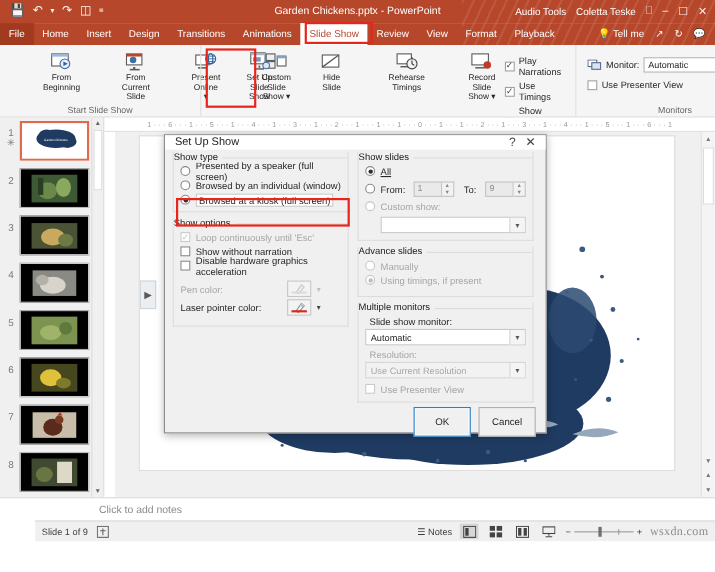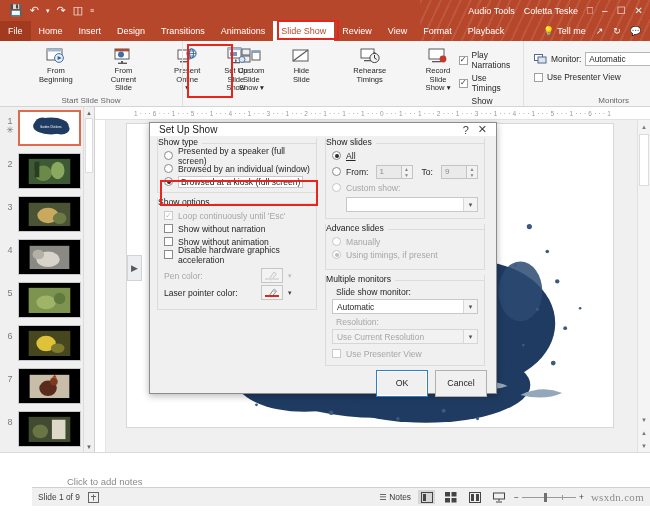--- a/index.html
+++ b/index.html
@@ -166,22 +166,22 @@
   }
   .v-scroll .sb-btn {
     height: 13px; display: flex; align-items: center; justify-content: center;
     font-size: 6px; color: #777;
   }
   .v-thumb { position: absolute; left: 1px; right: 1px; top: 14px; height: 52px; background: #fff; border: 1px solid #dcdcdc; }
   .v-bottom { position: absolute; bottom: 0; left: 0; right: 0; }
 
   
   .notes {
-    height: 35px; background: #fff; border-top: 1px solid #d9d9d9;
-    display: flex; align-items: flex-end; padding-left: 58px;
+    height: 21px; background: #fff; border-top: 1px solid #d9d9d9;
+    display: flex; align-items: center; padding-left: 81px;
     font-size: 9.5px; color: #8a8a8a; position: relative;
   }
   .notes-inner { padding-left: 9px; }
 
   
   .status {
     height: 19px; background: #f0f0f0; border-top: 1px solid #d0d0d0;
     display: flex; align-items: center; font-size: 8.4px; color: #3c3c3c;
     padding: 0 6px; gap: 8px; margin-left: 32px;
   }
@@ -286,20 +286,21 @@
 
 <div class="titlebar">
   <div class="qat">
     <span class="qat-ico">💾</span>
     <span class="qat-ico">↶</span>
     <span class="qat-ico" style="font-size:7px">▾</span>
     <span class="qat-ico">↷</span>
     <span class="qat-ico">◫</span>
     <span class="qat-ico" style="font-size:7px">≡</span>
   </div>
+  <div class="title-center">Garden Chickens.pptx  -  PowerPoint</div>
   <div class="title-right">
     <span>Audio Tools</span>
     <span>Coletta Teske</span>
     <span class="wctl">⎕</span>
     <span class="wctl">–</span>
     <span class="wctl">☐</span>
     <span class="wctl">✕</span>
   </div>
 </div>
 
@@ -736,24 +737,20 @@
         <div class="opt-row dim">
           <span class="dcbox dim">✓</span>
           <span>Loop continuously until 'Esc'</span>
         </div>
         <div class="opt-row">
           <span class="dcbox"></span>
           <span>Show without narration</span>
         </div>
         <div class="opt-row">
           <span class="dcbox"></span>
-          <span>Show without animation</span>
-        </div>
-        <div class="opt-row">
-          <span class="dcbox"></span>
           <span>Disable hardware graphics acceleration</span>
         </div>
         <div class="opt-row dim" style="margin-top:6px;height:17px;">
           <span style="width:92px;">Pen color:</span>
           <span class="color-btn">
             <svg width="11" height="11" viewBox="0 0 11 11">
                 <path d="M2 9 L7 2 L9.5 4 L4.5 10 Z" fill="#ededed" stroke="#c9c9c9"></path>
               </svg>
             <span class="underbar" style="background:#dcdcdc"></span>
           </span>

